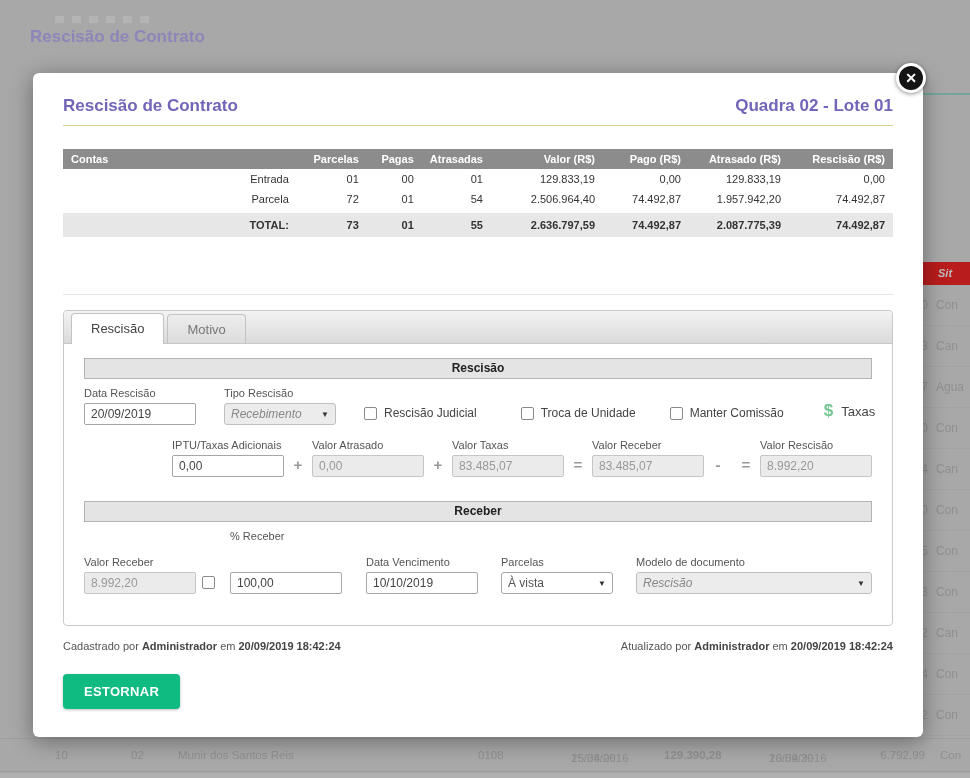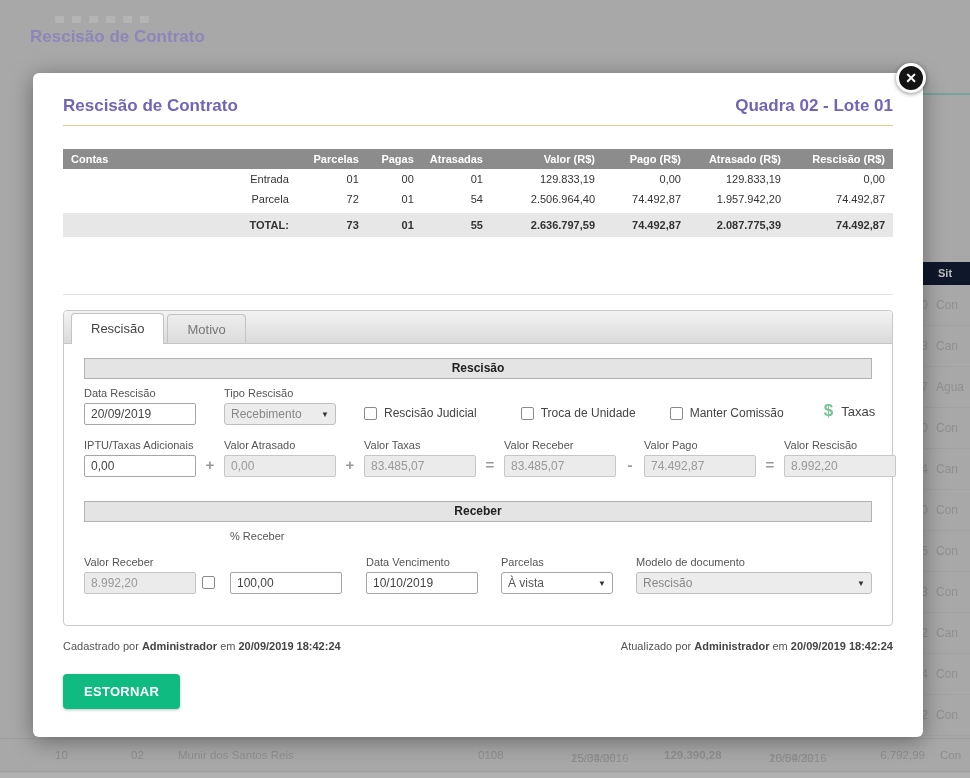--- a/index.html
+++ b/index.html
@@ -11,22 +11,22 @@
   }
 
   
   .bg-layer { position:absolute; inset:0; z-index:1; }
   .bg-dots { position:absolute; left:55px; top:16px; display:flex; gap:8px; }
   .bg-dots i { width:9px; height:7px; background:#b4b4b4; display:block; }
   .bg-title { position:absolute; left:30px; top:27px; font-size:17px; font-weight:bold; color:#8d86b9; }
   .bg-teal-line { position:absolute; top:93px; left:893px; right:0; height:2px; background:#74a49b; }
 
   .bg-right-strip { position:absolute; top:262px; left:914px; width:56px; }
-  .bg-sit-header { height:23px; line-height:23px; background:#0f172a; color:#bdbdbd;
-    font-size:11px; font-weight:bold; padding-left:24px; }
+  .bg-sit-header { height:23px; line-height:23px; background:#b91c1c; color:#bdbdbd;
+    font-size:11px; font-weight:bold; padding-left:24px;font-style:italic; }
   .bg-right-row { height:41px; display:flex; align-items:center; font-size:12px; color:#909090;
     border-bottom:1px solid #a2a2a2; }
   .bg-right-row .num { width:14px; text-align:right; }
   .bg-right-row .status { margin-left:8px; }
 
   .bg-bottom-row { position:absolute; top:738px; left:0; width:970px; height:34px;
     border-top:1px solid #9e9e9e; border-bottom:1px solid #9e9e9e;
     font-size:11.5px; color:#8f8f8f; }
   .bg-bottom-row span { position:absolute; top:10px; }
   .bg-cell-dt { text-align:center; line-height:13px; top:3px !important; }
@@ -61,31 +61,31 @@
   .tab { font-size:13px; padding:7px 19px 6px; border:1px solid #c3c3c3; border-bottom:none;
     border-radius:4px 4px 0 0; margin-right:3px; cursor:pointer; }
   .tab.active { background:#fff; color:#444; position:relative; top:1px; padding-bottom:8px; }
   .tab.inactive { background:linear-gradient(#ededed,#dcdcdc); color:#777; }
   .tabcontent { padding:14px 20px 0; }
 
   .secbar { background:#e4e4e4; border:1px solid #b3b3b3; text-align:center; font-size:12px;
     font-weight:bold; color:#222; padding:2px 0 3px; }
 
   .form-row { display:flex; align-items:flex-end; margin-top:8px; }
-  .form-row.calc { margin-top:14px; justify-content:space-between; }
+  .form-row.calc { margin-top:14px; justify-content:flex-end; }
   .fgroup { display:flex; flex-direction:column; width:112px; flex:none; }
   .fgroup label { font-size:11px; color:#555; margin-bottom:4px; white-space:nowrap; }
   input.txt { height:22px; width:100%; border:1px solid #a6a6a6; border-radius:2px; padding:0 6px;
     font-size:12px; color:#444; font-family:inherit; background:#fff; }
   input.txt.ro { background:#ebebeb; color:#999; border-color:#c6c6c6; }
   .selectbox { height:22px; width:100%; border:1px solid #a6a6a6; border-radius:3px; padding:0 6px;
     font-size:12px; color:#555; display:flex; align-items:center; justify-content:space-between;
     background:#fff; cursor:pointer; }
   .selectbox .arrow { font-size:8px; color:#333; }
-  .selectbox.ro { background:#ececec; color:#888; border-color:#bfbfbf; cursor:default; }
+  .selectbox.ro { background:#ececec; color:#888; border-color:#bfbfbf; cursor:default;font-style:italic; }
   .cbgroup { display:flex; align-items:center; margin-bottom:5px; font-size:12px; color:#444; flex:none; }
   .cb { width:13px; height:13px; border:1px solid #8a8a8a; border-radius:2px; background:#fff;
     margin-right:7px; flex:none; cursor:pointer; }
   .taxas { display:flex; align-items:center; margin-bottom:4px; }
   .dollar { color:#76c694; font-weight:bold; font-size:17px; margin-right:8px; }
   .taxas-label { font-size:13px; color:#444; }
   .op { width:28px; text-align:center; font-size:15px; font-weight:bold; color:#999;
     padding-bottom:4px; flex:none; }
   .ml28 { margin-left:28px; } .ml32 { margin-left:32px;padding-left:12px; } .ml34 { margin-left:34px; }
   .ml40 { margin-left:40px; } .ml24 { margin-left:24px; } .ml23 { margin-left:23px; }
@@ -304,24 +304,20 @@
         <div class="fgroup">
           <label>Valor Taxas</label>
           <input class="txt ro" value="83.485,07" style="">
         </div>
         <div class="op">=</div>
         <div class="fgroup">
           <label>Valor Receber</label>
           <input class="txt ro" value="83.485,07" style="">
         </div>
         <div class="op">-</div>
-        <div class="fgroup">
-          <label>Valor Pago</label>
-          <input class="txt ro" value="74.492,87" style="">
-        </div>
         <div class="op">=</div>
         <div class="fgroup">
           <label>Valor Rescisão</label>
           <input class="txt ro" value="8.992,20" style="">
         </div>
       </div>
 
       <div class="secbar" style="margin-top:24px;">Receber</div>
 
       <div class="form-row">

